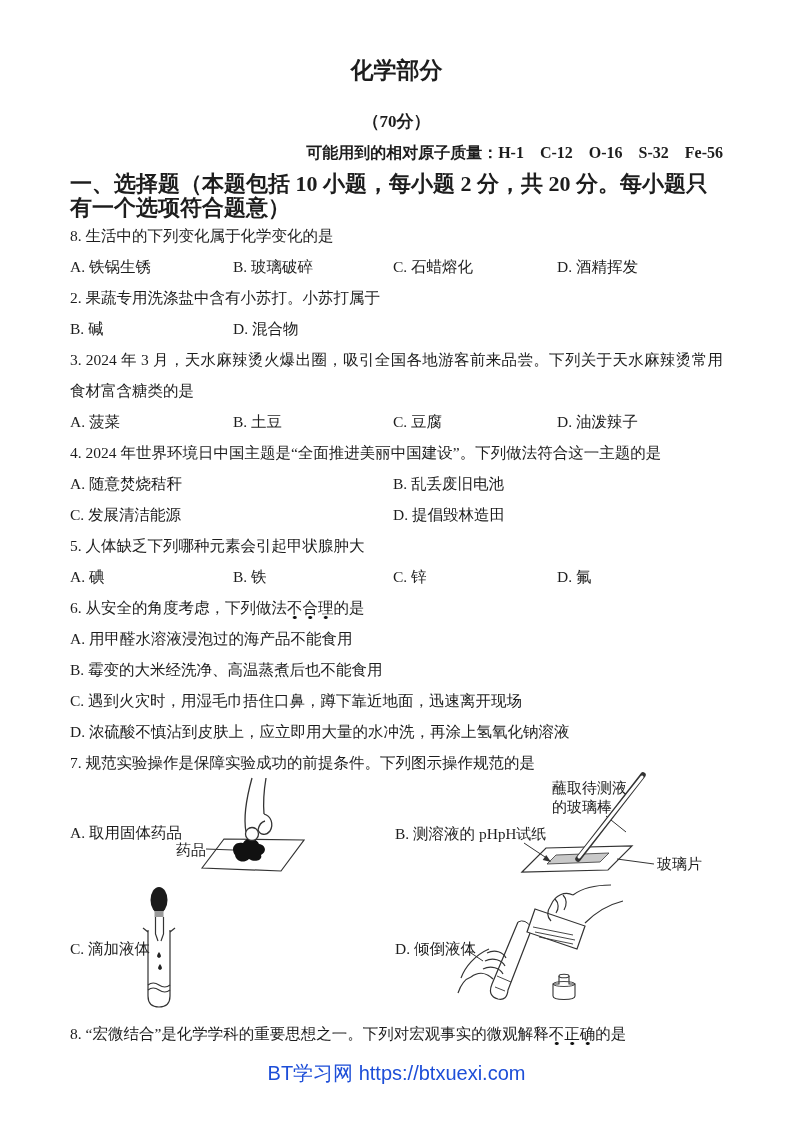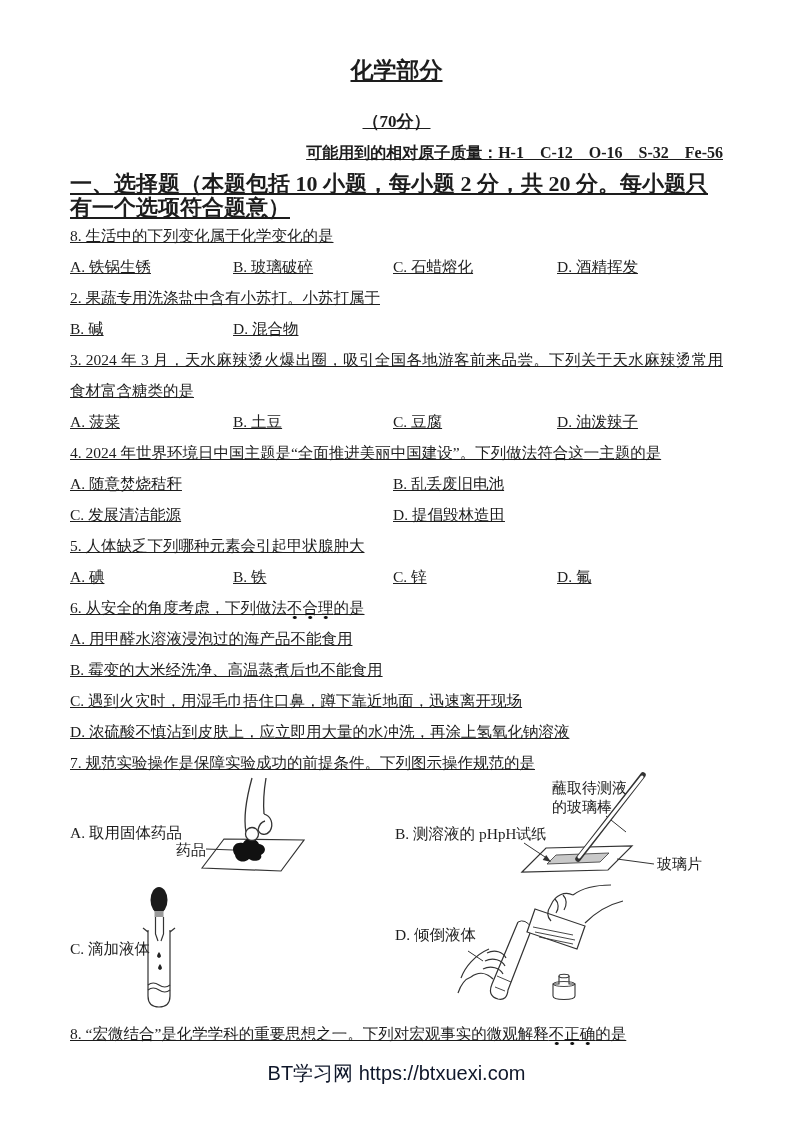--- a/index.html
+++ b/index.html
@@ -5,21 +5,20 @@
   html,body { margin:0; padding:0; background:#ffffff; }
   .page {
     position:relative;
     width:793px; height:1122px;
     box-sizing:border-box;
     padding:56px 70px 0 70px;
     background:#fff;
     overflow:hidden;
     font-family:"Liberation Serif","DejaVu Serif",serif;
     color:#1d1d1d;
-    text-decoration:underline;
   }
   .title    { text-align:center; font-weight:bold; font-size:23px; line-height:30px; }
   .subtitle { text-align:center; font-weight:bold; font-size:17px; line-height:24px; margin-top:24px; }
   .atomic   { font-weight:bold; font-size:16px; line-height:22px; margin-top:8px; white-space:pre;text-align:right; }
   .section  { font-weight:bold; font-size:22px; line-height:24px; margin-top:8px; }
   .qtext    { font-size:15.5px; line-height:31px; text-align:justify; }
   .opts4 { display:grid; grid-template-columns:163px 160px 164px 1fr; font-size:15.5px; line-height:31px; }
   .opts2 { display:grid; grid-template-columns:323px 1fr; font-size:15.5px; line-height:31px; }
   .optline { font-size:15.5px; line-height:31px; }
   .em-dots {
@@ -30,21 +29,21 @@
     padding-bottom:4px;
   }
   .figures { position:relative; height:240px; }
   .fig-label { position:absolute; font-size:15.5px; line-height:20px; white-space:nowrap; }
   .figures svg { position:absolute; overflow:visible; }
   .figures svg text { font-size:15px; fill:#1d1d1d; }
   .footer {
     position:absolute; left:0; right:0; top:1058px;
     text-align:center;
     font-family:"Liberation Sans","DejaVu Sans",sans-serif;
-    font-size:20px; line-height:30px; color:#0f172a;
+    font-size:20px; line-height:30px; color:#1d4ed8;
   }
 </style>
 </head>
 <body>
 
 <div class="page">
 
   <div class="title">化学部分</div>
   <div class="subtitle">（70分）</div>
   <div class="atomic">可能用到的相对原子质量：H-1    C-12    O-16    S-32    Fe-56</div>
@@ -95,21 +94,21 @@
   <div class="optline">B. 霉变的大米经洗净、高温蒸煮后也不能食用</div>
   <div class="optline">C. 遇到火灾时，用湿毛巾捂住口鼻，蹲下靠近地面，迅速离开现场</div>
   <div class="optline">D. 浓硫酸不慎沾到皮肤上，应立即用大量的水冲洗，再涂上氢氧化钠溶液</div>
 
   <div class="qtext">7. 规范实验操作是保障实验成功的前提条件。下列图示操作规范的是</div>
 
   <div class="figures">
     <span class="fig-label" style="left:0; top:29px;margin-top:16px;">A. 取用固体药品</span>
     <span class="fig-label" style="left:325px; top:46px;">B. 测溶液的 pH</span>
     <span class="fig-label" style="left:0; top:161px;">C. 滴加液体</span>
-    <span class="fig-label" style="left:325px; top:147px;">D. 倾倒液体</span>
+    <span class="fig-label" style="left:325px; top:161px;">D. 倾倒液体</span>
 
     <svg style="left:105px; top:0;" width="145" height="105" viewBox="0 0 145 105">
       <polygon points="27,90 49,61 129,62 106,93" fill="#fff" stroke="#333" stroke-width="1.2"></polygon>
       <path d="M60,77 C55,70 60,63 68,65 C72,58 82,60 84,66 C91,67 92,74 86,77 C88,82 80,85 74,81 C68,86 61,83 60,77 Z" fill="#111"></path>
       <line x1="31" y1="71" x2="58" y2="72" stroke="#333" stroke-width="1"></line>
       <text x="1" y="77">药品</text>
       <g fill="none" stroke="#333" stroke-width="1.3">
         <path d="M77,0 C72,18 68,38 71,54"></path>
         <path d="M91,0 C89,12 88,24 89,36"></path>
         <path d="M89,36 C96,38 99,46 95,53 C91,58 85,57 83,52"></path>

